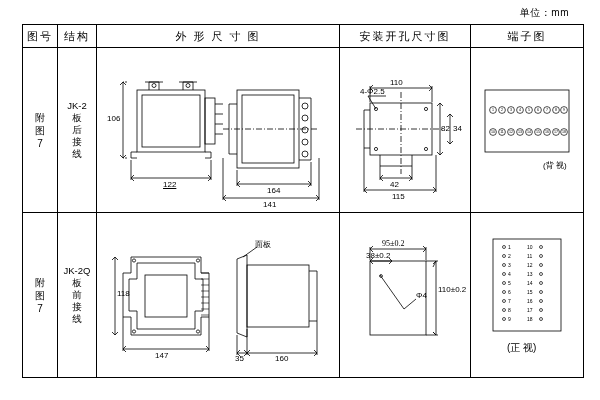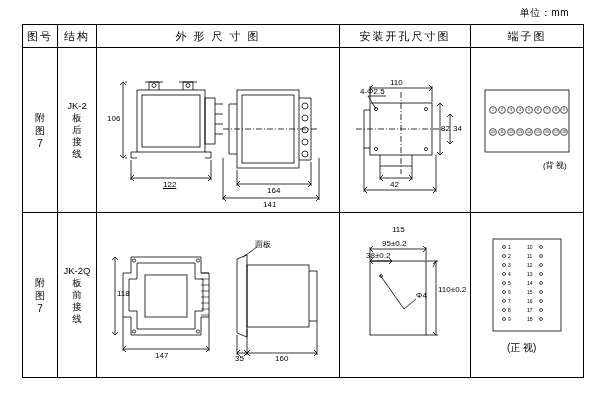--- a/index.html
+++ b/index.html
@@ -230,21 +230,21 @@
               <path d="M93 139 L96 142 L93 145"></path>
               <line x1="24" y1="100" x2="24" y2="144"></line>
               <line x1="96" y1="107" x2="96" y2="144"></line>
             </g>
           </svg>
           <div class="note-small" style="left:50px; top:30px;">110</div>
           <div class="note-small" style="left:20px; top:39px;">4-Φ2.5</div>
           <div class="note-small" style="left:101px; top:76px;">82</div>
           <div class="note-small" style="left:113px; top:76px;">34</div>
           <div class="note-small" style="left:50px; top:132px;">42</div>
-          <div class="note-small" style="left:52px; top:144px;margin-top:33px;">115</div>
+          <div class="note-small" style="left:52px; top:144px;">115</div>
         </div>
       </td>
 
       <td>
         <div class="drawing">
           <svg width="112" height="163" viewBox="0 0 112 163">
             <rect x="14" y="42" width="84" height="62" stroke="#000" fill="none" stroke-width="0.8"></rect>
             <g stroke="#000" fill="none" stroke-width="0.7">
               <circle cx="22" cy="62" r="3.4"></circle>
                   <circle cx="31" cy="62" r="3.4"></circle>
@@ -393,21 +393,21 @@
               <path d="M33 45 L30 48 L33 51"></path>
               <path d="M49 45 L52 48 L49 51"></path>
 
               <line x1="96" y1="48" x2="96" y2="122"></line>
               <path d="M93 51 L96 48 L93 54"></path>
               <path d="M93 119 L96 122 L93 119"></path>
               <line x1="86" y1="48" x2="98" y2="48"></line>
               <line x1="86" y1="122" x2="98" y2="122"></line>
             </g>
           </svg>
-          <div class="note-small" style="left:42px; top:26px;">95±0.2</div>
+          <div class="note-small" style="left:42px; top:26px;font-family:Liberation Serif, serif;">95±0.2</div>
           <div class="note-small" style="left:26px; top:38px;">38±0.2</div>
           <div class="note-small" style="left:76px; top:78px;">Φ4</div>
           <div class="note-small" style="left:98px; top:72px;">110±0.2</div>
         </div>
       </td>
 
       <td>
         <div class="drawing">
           <svg width="112" height="163" viewBox="0 0 112 163">
             <rect x="22" y="26" width="68" height="92" stroke="#000" fill="none" stroke-width="0.8"></rect>

